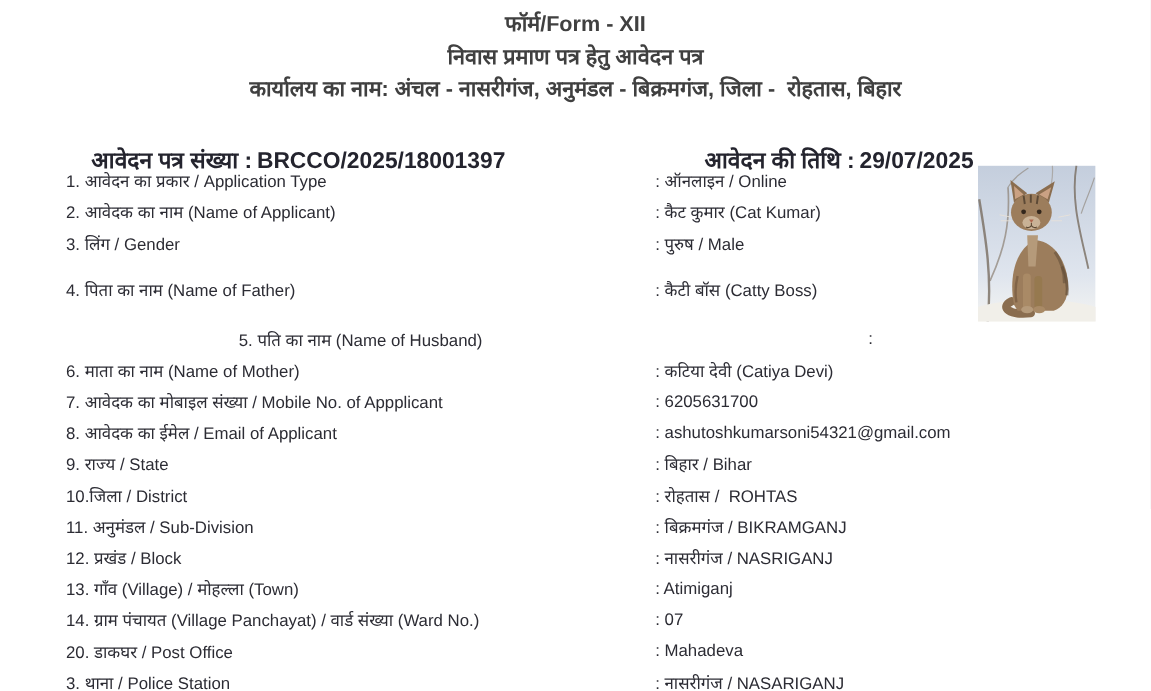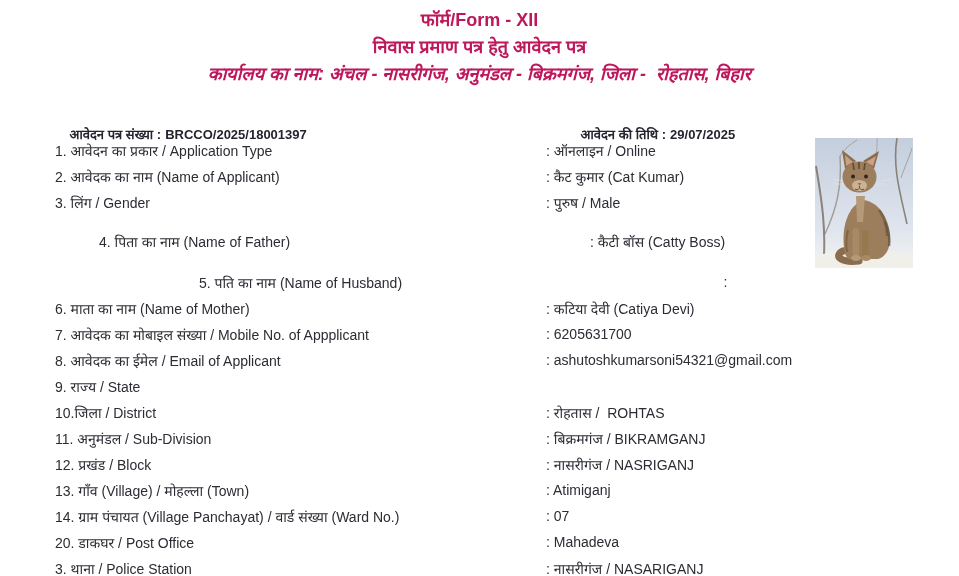--- a/index.html
+++ b/index.html
@@ -8,42 +8,42 @@
     width:959px;height:576px;
     background:#ffffff;
     overflow:hidden;
     font-family:"Liberation Sans","DejaVu Sans",sans-serif;
     color:#2c2c34;
     margin:0 auto;
   }
   .hdr{
     position:absolute;left:0;width:100%;
     text-align:center;font-weight:bold;
-    font-size:18px;line-height:24px;color:#be185d;
+    font-size:18px;line-height:24px;color:#404040;
     white-space:pre;
   }
   .hdr.l1{top:8px;}
   .hdr.l2{top:35px;}
-  .hdr.l3{top:62px;font-style:italic;}
+  .hdr.l3{top:62px;}
   .meta{
     position:absolute;top:102px;
-    font-weight:bold;font-size:13px;line-height:22px;
+    font-weight:bold;font-size:19px;line-height:22px;
     white-space:pre;color:#24242e;
   }
   .meta .lbl{margin-right:4px;}
   .appno{left:55px;}
   .appdate{left:566px;}
   .rows{
     position:absolute;top:137px;left:55px;width:850px;
     font-size:14px;
   }
   .row{display:flex;height:26px;align-items:center;}
   .row .lab{width:491px;flex:none;white-space:pre;}
   .row .val{flex:1;white-space:pre;}
-  .row.g1{margin-top:13px;margin-left:44px;}
+  .row.g1{margin-top:13px;}
   .row.g2{margin-top:15px;text-align:center;}
   .photo{
     position:absolute;left:815px;top:138px;width:98px;height:130px;
     display:block;
   }
 </style>
 </head>
 <body>
 
 <div class="sheet">
@@ -87,20 +87,21 @@
     <div class="row">
       <span class="lab">7. आवेदक का मोबाइल संख्या / Mobile No. of Appplicant</span>
       <span class="val">: 6205631700</span>
     </div>
     <div class="row">
       <span class="lab">8. आवेदक का ईमेल / Email of Applicant</span>
       <span class="val">: ashutoshkumarsoni54321@gmail.com</span>
     </div>
     <div class="row">
       <span class="lab">9. राज्य / State</span>
+      <span class="val">: बिहार / Bihar</span>
     </div>
     <div class="row">
       <span class="lab">10.जिला / District</span>
       <span class="val">: रोहतास /  ROHTAS</span>
     </div>
     <div class="row">
       <span class="lab">11. अनुमंडल / Sub-Division</span>
       <span class="val">: बिक्रमगंज / BIKRAMGANJ</span>
     </div>
     <div class="row">

